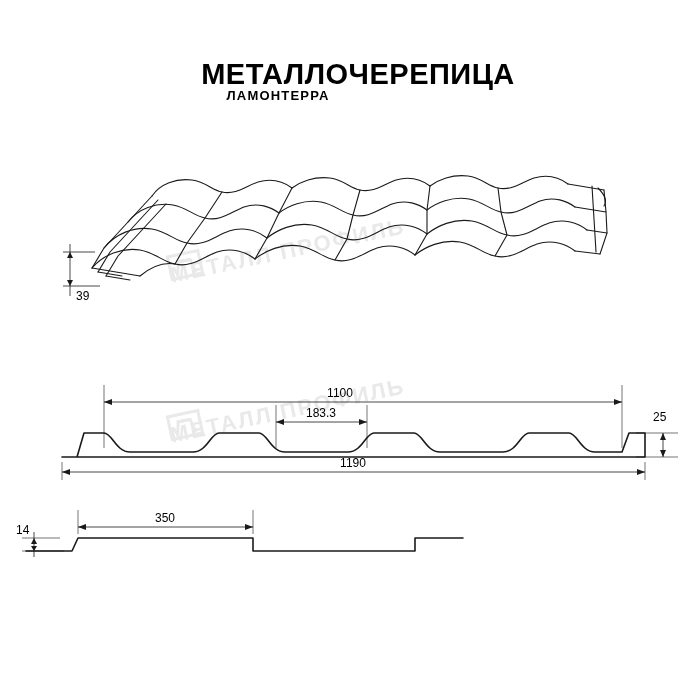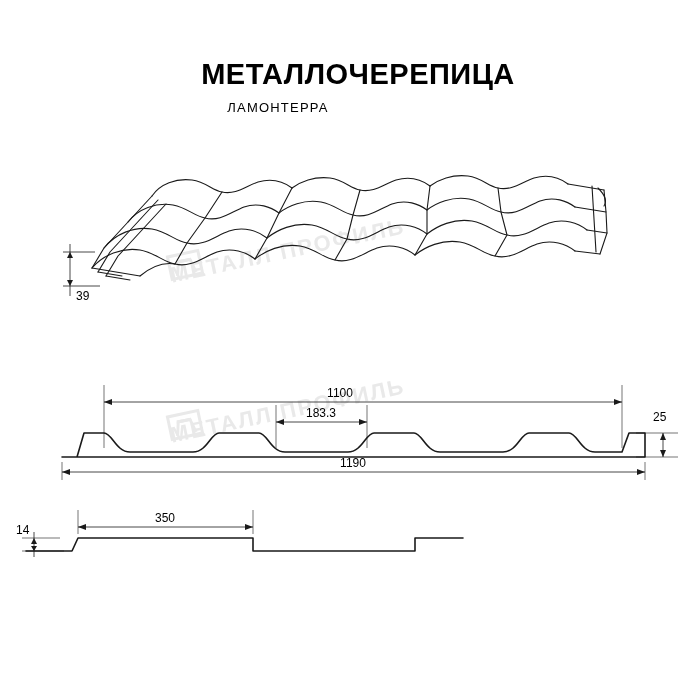--- a/index.html
+++ b/index.html
@@ -23,25 +23,25 @@
     text-align: center;
     font-size: 29px;
     font-weight: bold;
     letter-spacing: 0.5px;
     color: #000000;
     padding-left: 8px;
   }
   .subtitle {
     position: absolute;
     left: 0;
-    top: 100px;
+    top: 88px;
     width: 556px;
     text-align: center;
     font-size: 13px;
-    font-weight: normal;
+    font-weight: bold;
     letter-spacing: 1.2px;
     color: #000000;
   }
   .wm {
     position: absolute;
     color: #e9e9e9;
     font-size: 22px;
     font-weight: bold;
     letter-spacing: 2px;
     white-space: nowrap;

